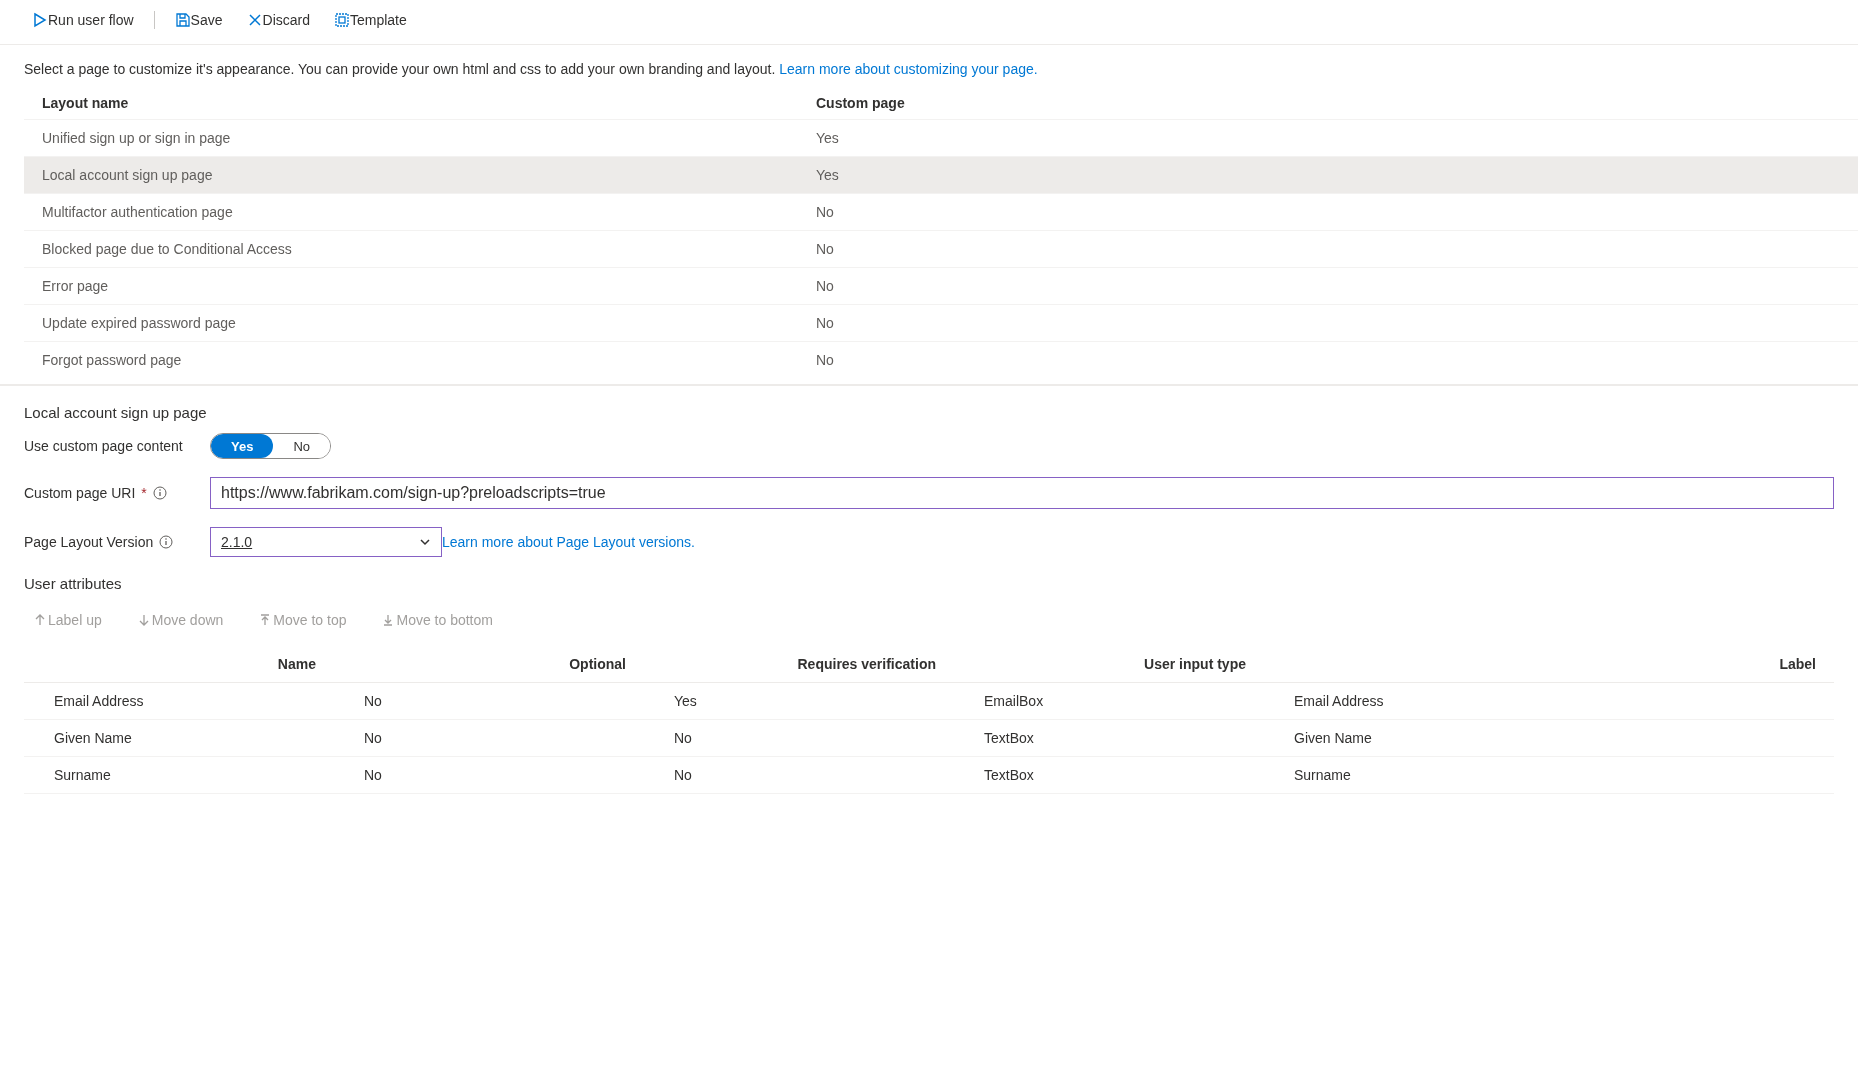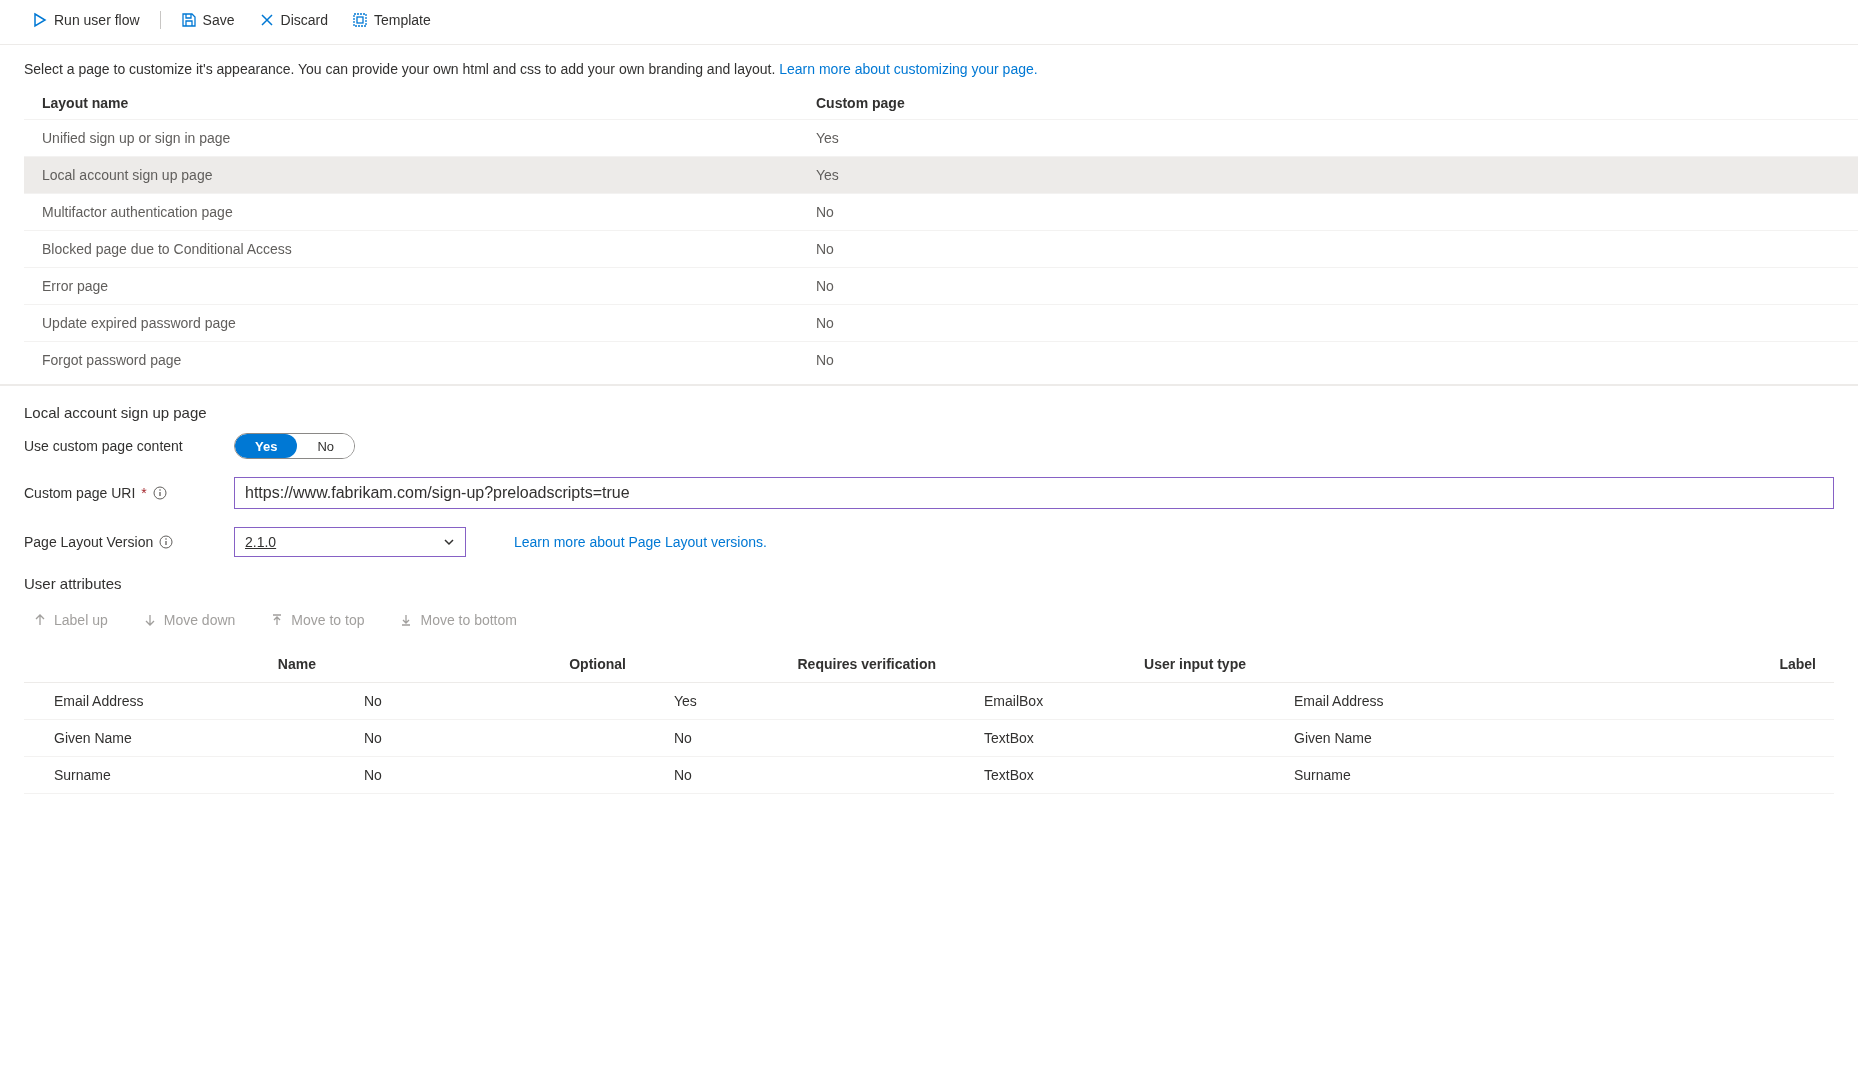--- a/index.html
+++ b/index.html
@@ -13,21 +13,21 @@
   .toolbar {
     display: flex;
     align-items: center;
     gap: 8px;
     padding: 8px 24px 12px 24px;
     border-bottom: 1px solid #edebe9;
   }
   .toolbar-btn {
     display: inline-flex;
     align-items: center;
-    gap: 6px;
+    gap: 0;
     padding: 4px 8px;
     cursor: pointer;
     color: #323130;
     background: transparent;
     border: none;
     font-size: 14px;
   }
   .toolbar-btn .icon { color: #0078d4; width:16px; height:16px; display:inline-flex; align-items:center; justify-content:center;}
   .toolbar-divider {
     width: 1px;
@@ -68,21 +68,21 @@
   }
   .detail-title {
     font-size: 15px;
     color: #323130;
     margin-bottom: 12px;
   }
   .form-row {
     display: flex;
     align-items: center;
     margin-bottom: 18px;
-    gap: 24px;
+    gap: 0;
   }
   .form-label {
     width: 186px;
     color: #323130;
     display:flex;
     align-items:center;
     gap:6px;
   }
   .req { color: #a4262c; }
   .info-icon { width:14px; height:14px; color:#605e5c; display:inline-flex; align-items:center; justify-content:center; }
@@ -118,21 +118,21 @@
   .select-wrap {
     border: 1px solid #8661c5;
     width: 232px;
     padding: 6px 10px;
     display:flex;
     align-items:center;
     justify-content:space-between;
     cursor:pointer;
     text-decoration:underline;
   }
-  .link { color:#0078d4; text-decoration:none; cursor:pointer;margin-left:24px; }
+  .link { color:#0078d4; text-decoration:none; cursor:pointer; }
   .subheading { font-size:15px; color:#323130; margin: 8px 0 12px 0; }
   .attr-toolbar {
     display:flex;
     gap:18px;
     padding: 4px 0 14px 0;
     color:#a19f9d;
   }
   .attr-toolbar .toolbar-btn { color:#a19f9d; cursor:default; }
   .attr-toolbar .toolbar-btn .icon { color:#a19f9d; }
   .attrs-table {

